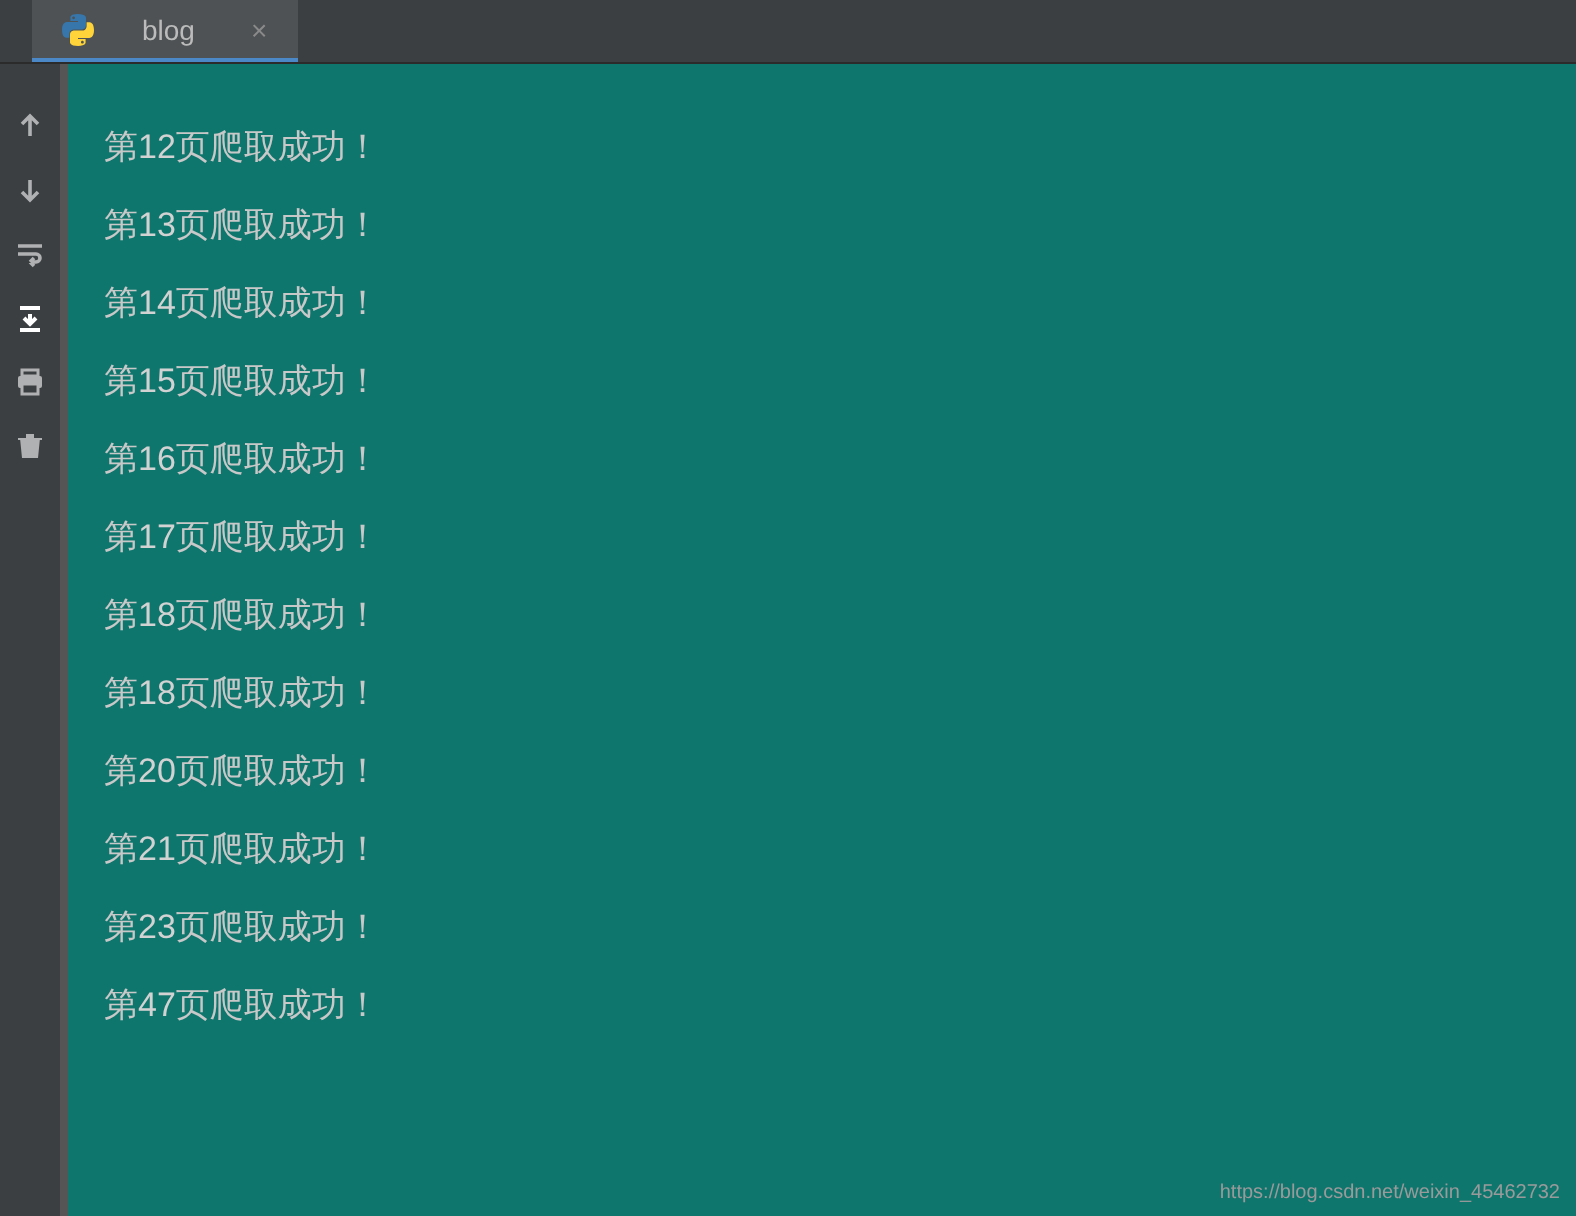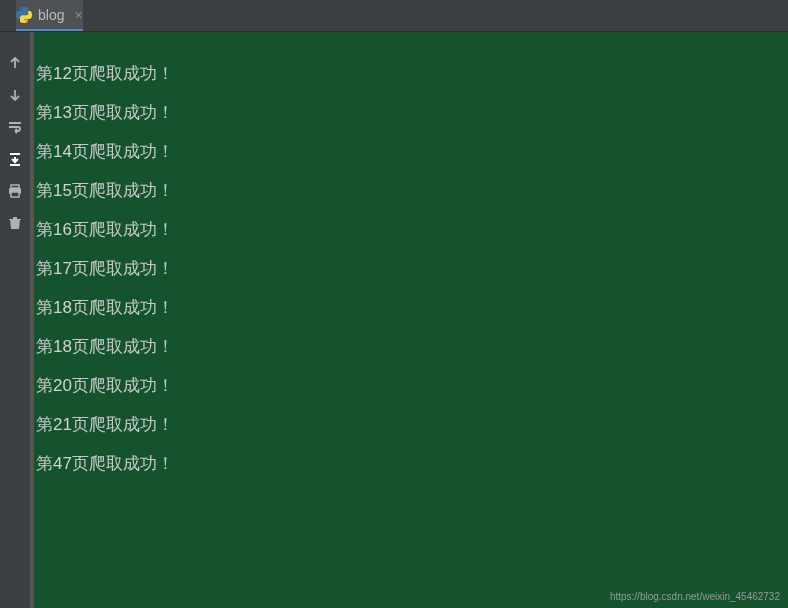--- a/index.html
+++ b/index.html
@@ -19,22 +19,22 @@
       height: 32px;
       background: #3c3f41;
       display: flex;
       align-items: center;
       padding-left: 16px;
       border-bottom: 1px solid #2b2b2b;
     }
     .tab {
       display: flex;
       align-items: center;
-      gap: 6px;
-      padding: 4px 0;
+      gap: 24px;
+      padding: 4px 15px;
       background: #4e5254;
       border-bottom: 2px solid #4a88c7;
       height: 100%;
     }
     .python-icon {
       width: 16px;
       height: 16px;
       display: inline-block;
     }
     .tab-label {
@@ -75,23 +75,23 @@
     .gutter-icon svg {
       width: 16px;
       height: 16px;
     }
     .content-margin {
       width: 4px;
       background: #555555;
     }
     .content {
       flex: 1;
-      background: #14532d;
+      background: #0f766e;
       padding-top: 22px;
-      padding-left: 2px;
+      padding-left: 18px;
     }
     .line {
       color: #c8c8c8;
       font-size: 17px;
       line-height: 39px;
       white-space: nowrap;
       font-weight: 400;
     }
     .line .num {
       color: #d2d2d2;
@@ -163,17 +163,18 @@
       <div class="line"><span>第</span><span class="num">12</span><span>页爬取成功！</span></div>
       <div class="line"><span>第</span><span class="num">13</span><span>页爬取成功！</span></div>
       <div class="line"><span>第</span><span class="num">14</span><span>页爬取成功！</span></div>
       <div class="line"><span>第</span><span class="num">15</span><span>页爬取成功！</span></div>
       <div class="line"><span>第</span><span class="num">16</span><span>页爬取成功！</span></div>
       <div class="line"><span>第</span><span class="num">17</span><span>页爬取成功！</span></div>
       <div class="line"><span>第</span><span class="num">18</span><span>页爬取成功！</span></div>
       <div class="line"><span>第</span><span class="num">18</span><span>页爬取成功！</span></div>
       <div class="line"><span>第</span><span class="num">20</span><span>页爬取成功！</span></div>
       <div class="line"><span>第</span><span class="num">21</span><span>页爬取成功！</span></div>
+      <div class="line"><span>第</span><span class="num">23</span><span>页爬取成功！</span></div>
       <div class="line"><span>第</span><span class="num">47</span><span>页爬取成功！</span></div>
     </div>
 </div>
 
 <div class="watermark">https://blog.csdn.net/weixin_45462732</div>
 
 </body></html>

